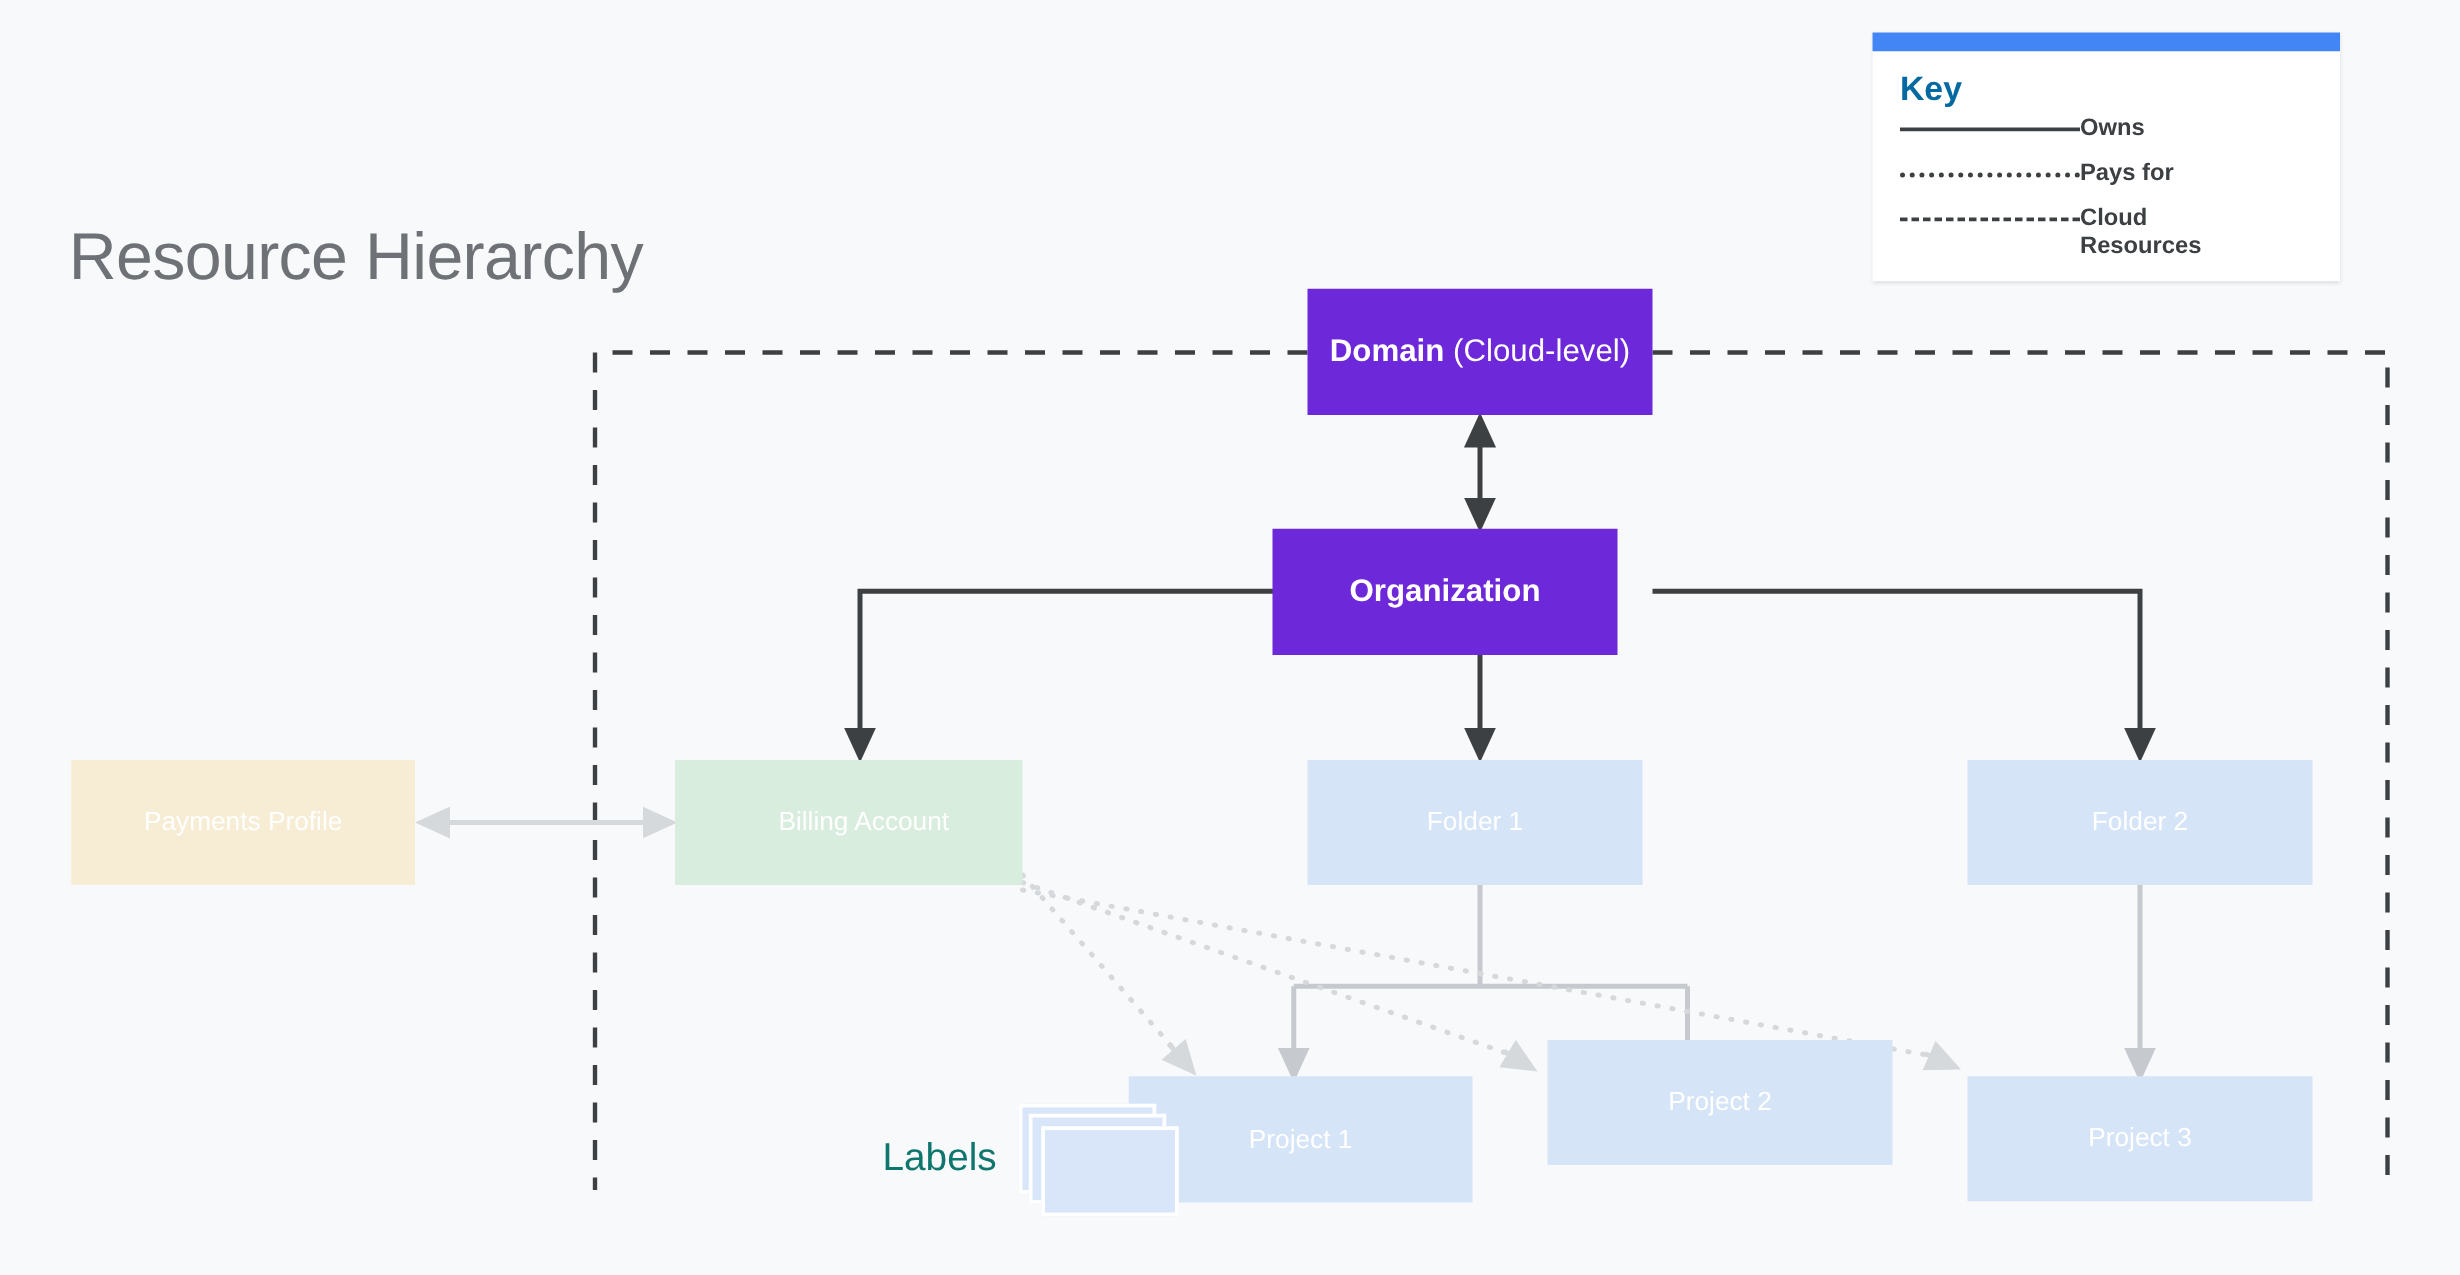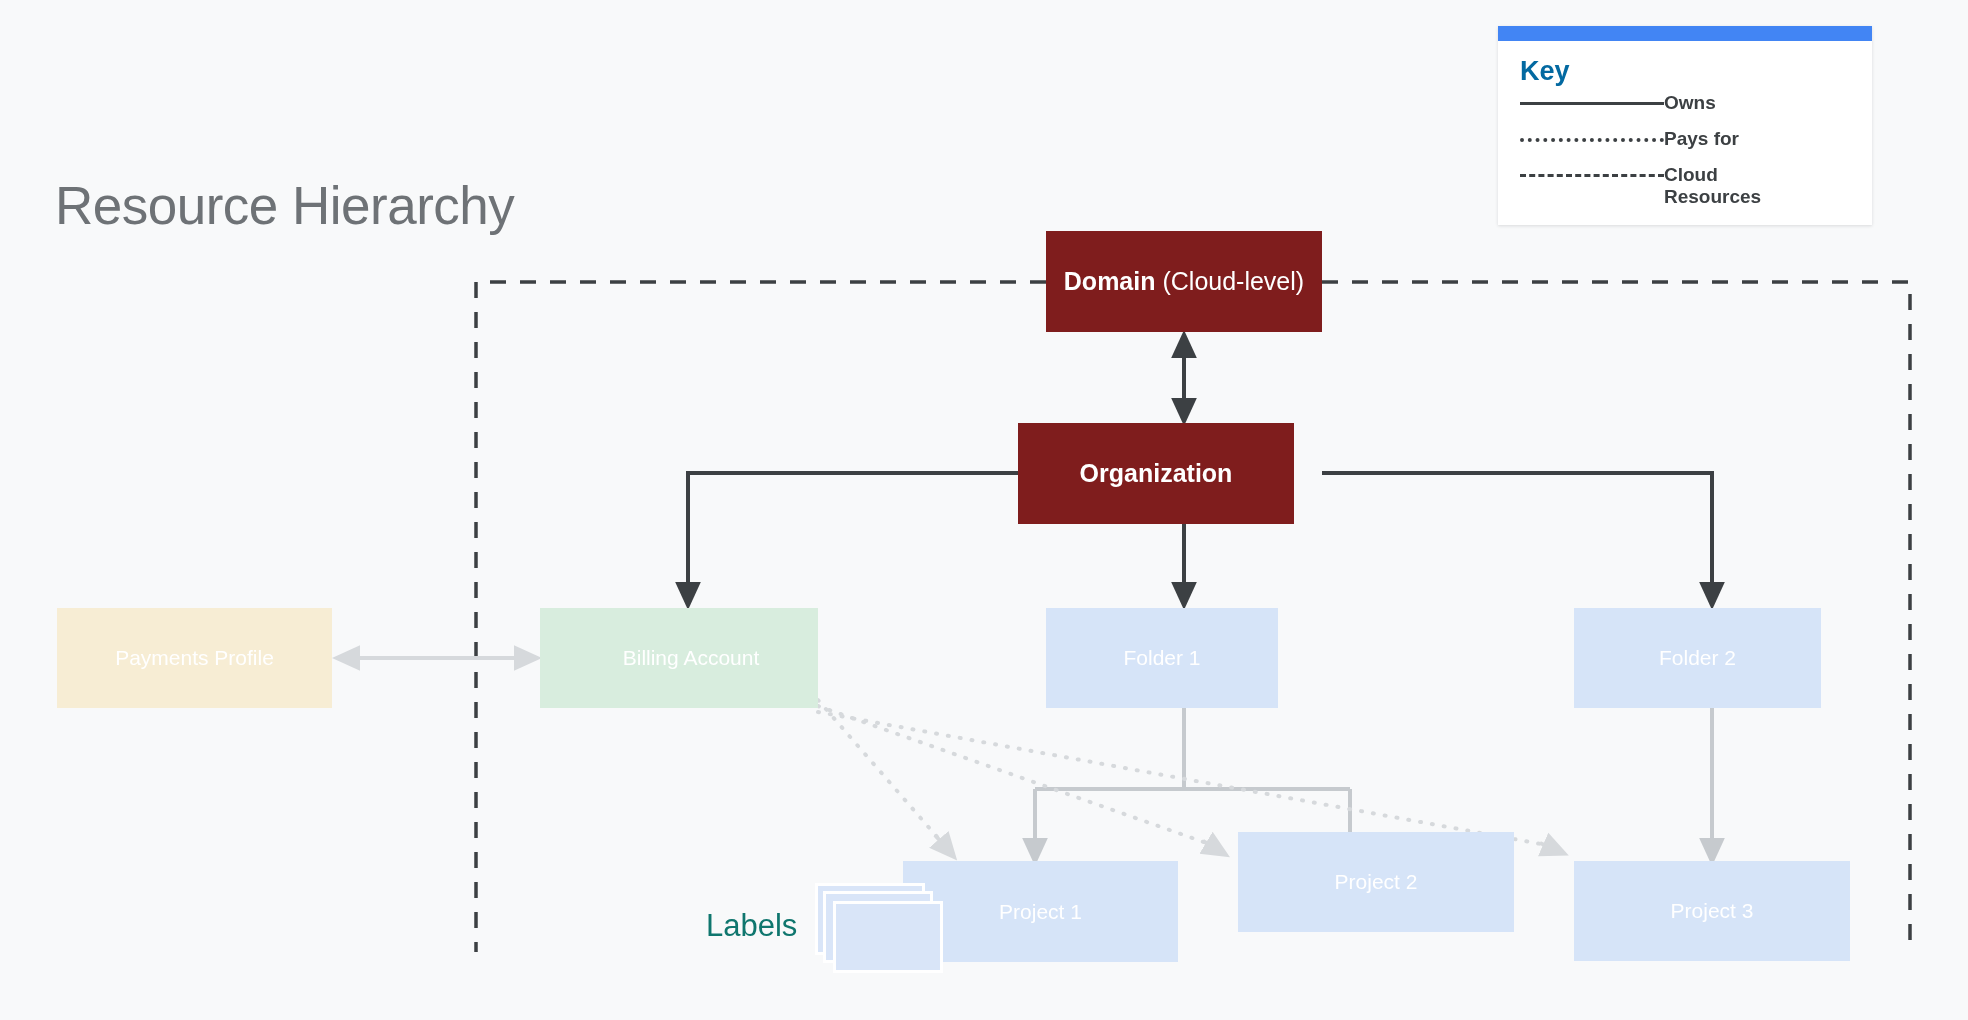--- a/index.html
+++ b/index.html
@@ -99,21 +99,21 @@
     position: absolute;
     display: flex;
     align-items: center;
     justify-content: center;
     text-align: center;
     box-sizing: border-box;
   }
   .node-label { display: block; }
 
   .node-red {
-    background: #7f1d1d;
+    background: #6d28d9;
     color: #FFFFFF;
   }
   .node-red .node-label {
     font-size: 25px;
     font-weight: 700;
   }
   .node-red .node-label .sub {
     font-weight: 400;
   }
 
@@ -123,22 +123,22 @@
     color: #FFFFFF;
   }
   .node-cream { background: #F7EDD4; }
   .node-green { background: #D8EDDE; padding-left: 24px; }
   .node-blue  { background: #D6E4F8; }
 
   #node-domain       { left: 1046px; top: 231px;  width: 276px; height: 101px; }
   #node-organization { left: 1018px; top: 423px;  width: 276px; height: 101px; }
   #node-payments     { left: 57px;   top: 608px;  width: 275px; height: 100px; }
   #node-billing      { left: 540px;  top: 608px;  width: 278px; height: 100px; }
-  #node-folder1      { left: 1046px; top: 608px;  width: 232px; height: 100px; }
-  #node-folder2      { left: 1574px; top: 608px;  width: 247px; height: 100px; }
+  #node-folder1      { left: 1046px; top: 608px;  width: 268px; height: 100px; }
+  #node-folder2      { left: 1574px; top: 608px;  width: 276px; height: 100px; }
   #node-project1     { left: 903px;  top: 861px;  width: 275px; height: 101px; }
   #node-project2     { left: 1238px; top: 832px;  width: 276px; height: 100px; }
   #node-project3     { left: 1574px; top: 861px;  width: 276px; height: 100px; }
 
   
   #labels-text {
     position: absolute;
     left: 706px;
     top: 908px;
     font-size: 31px;

